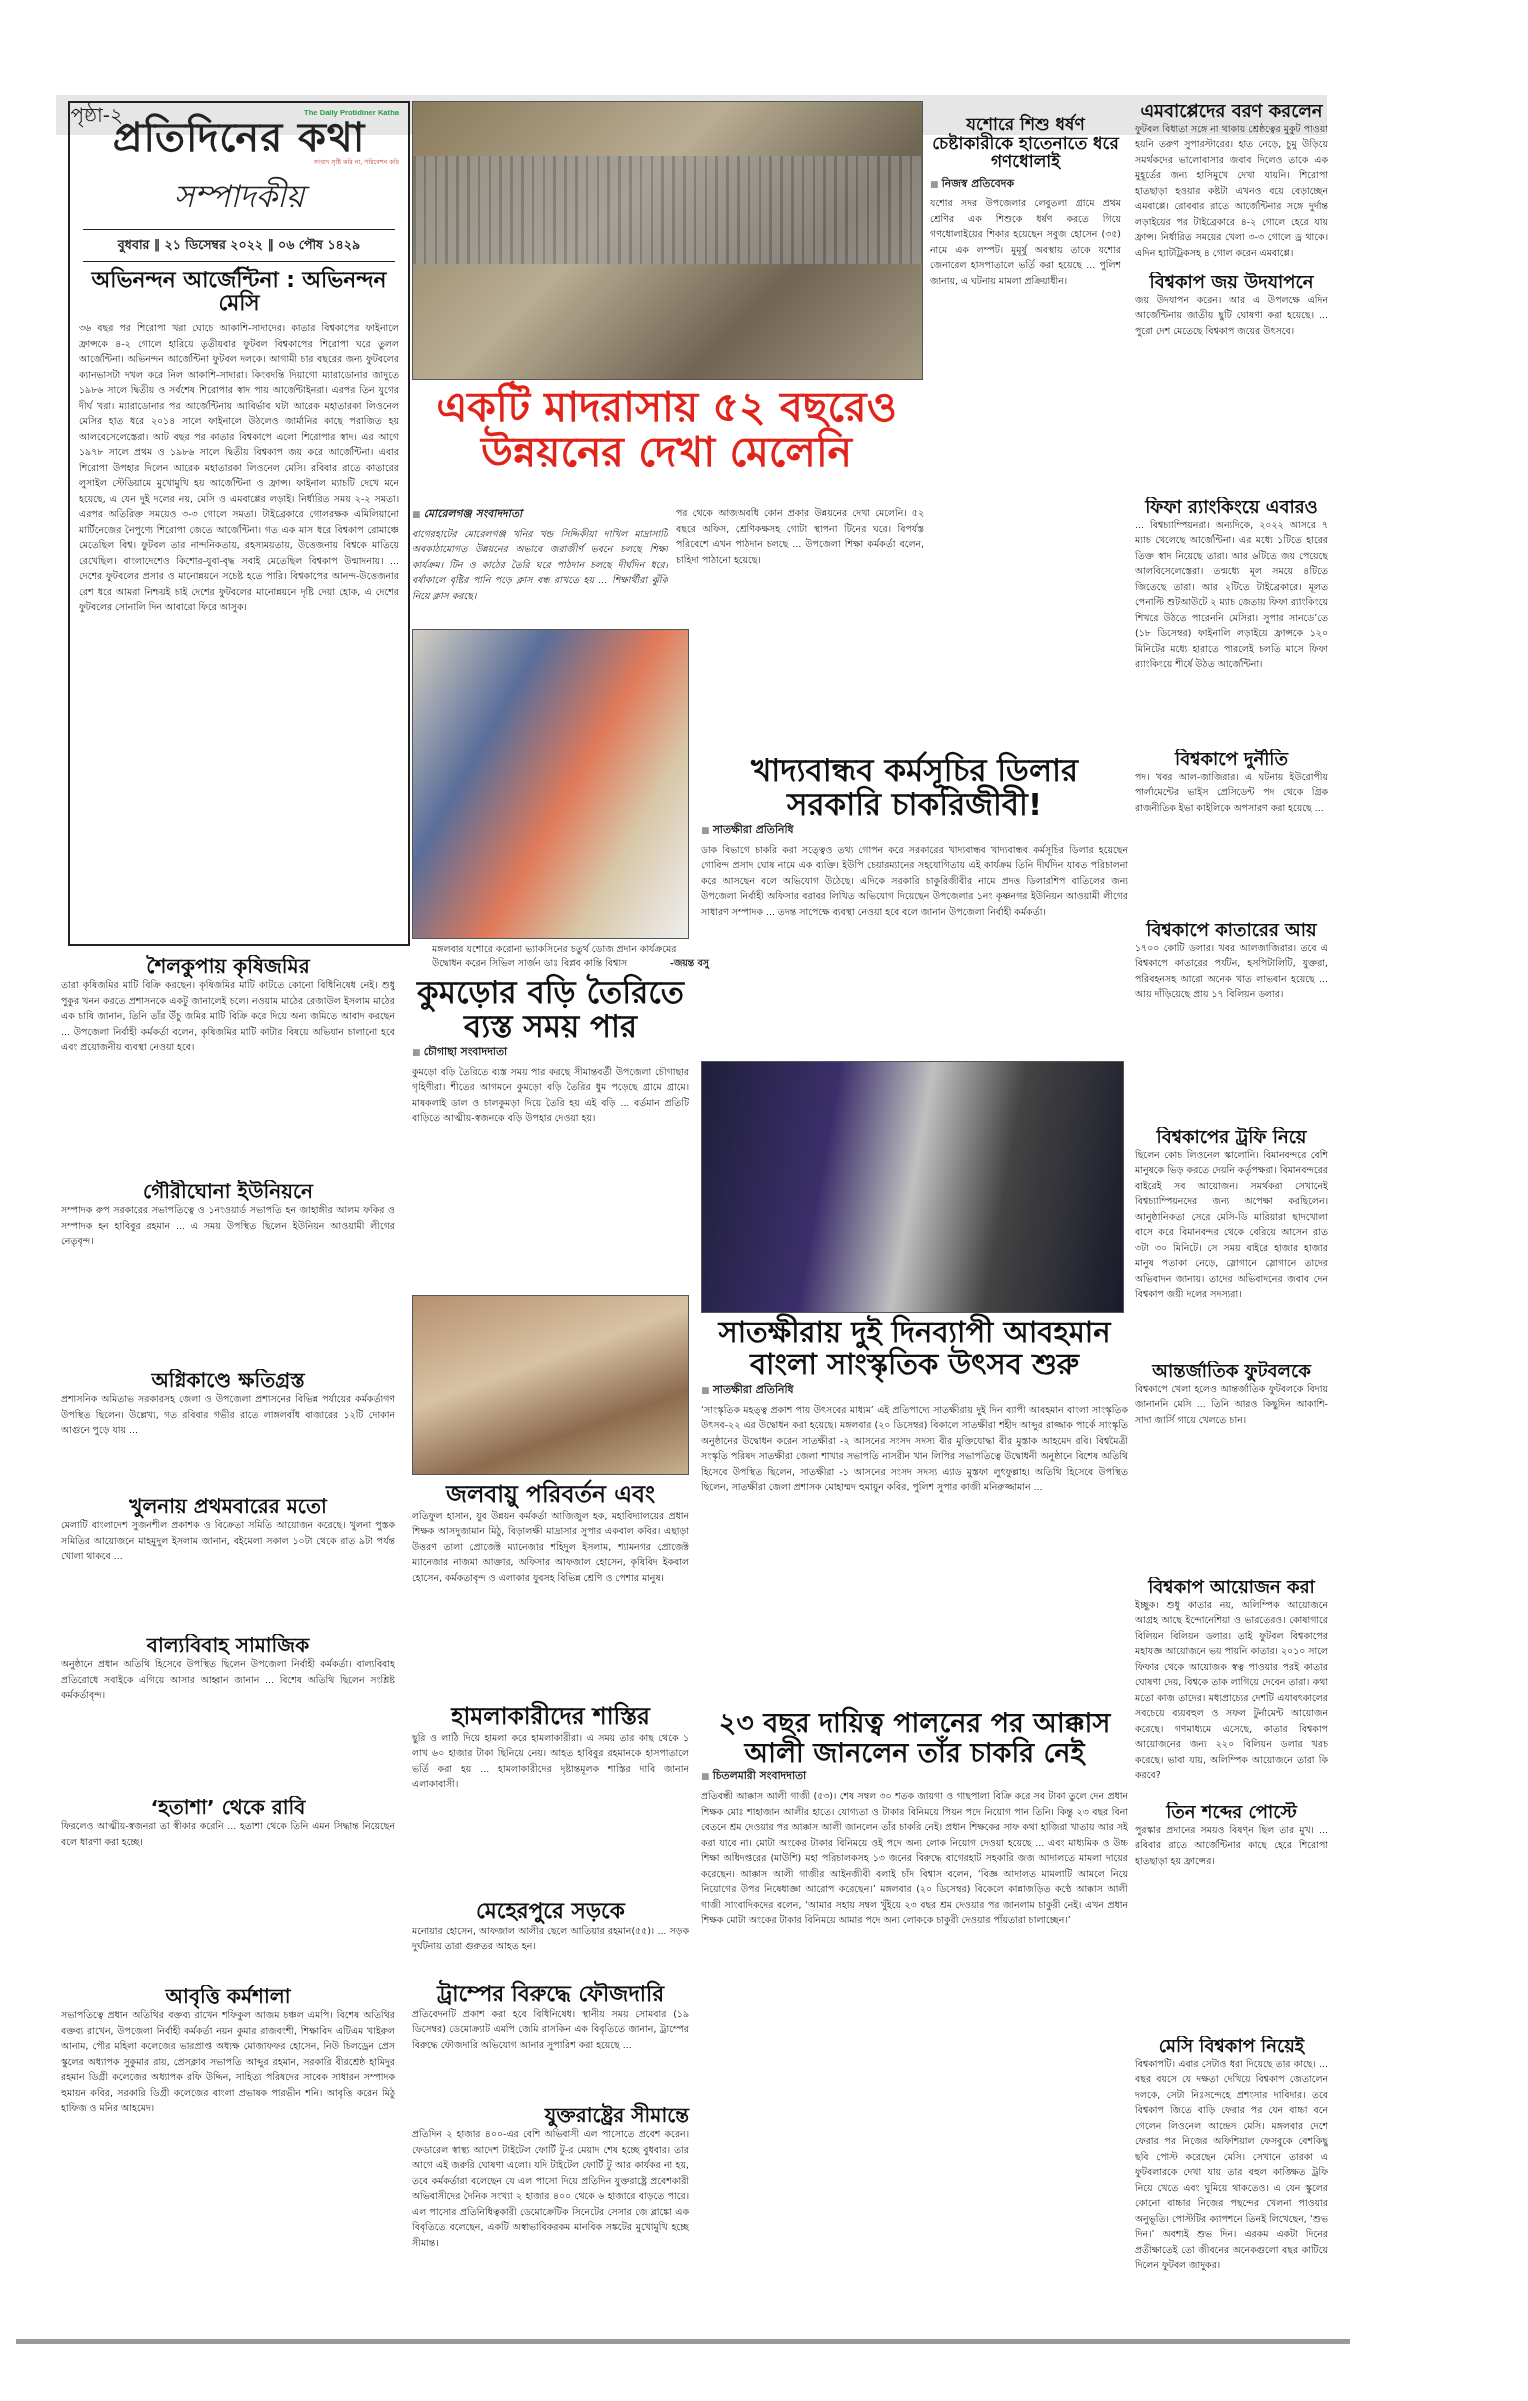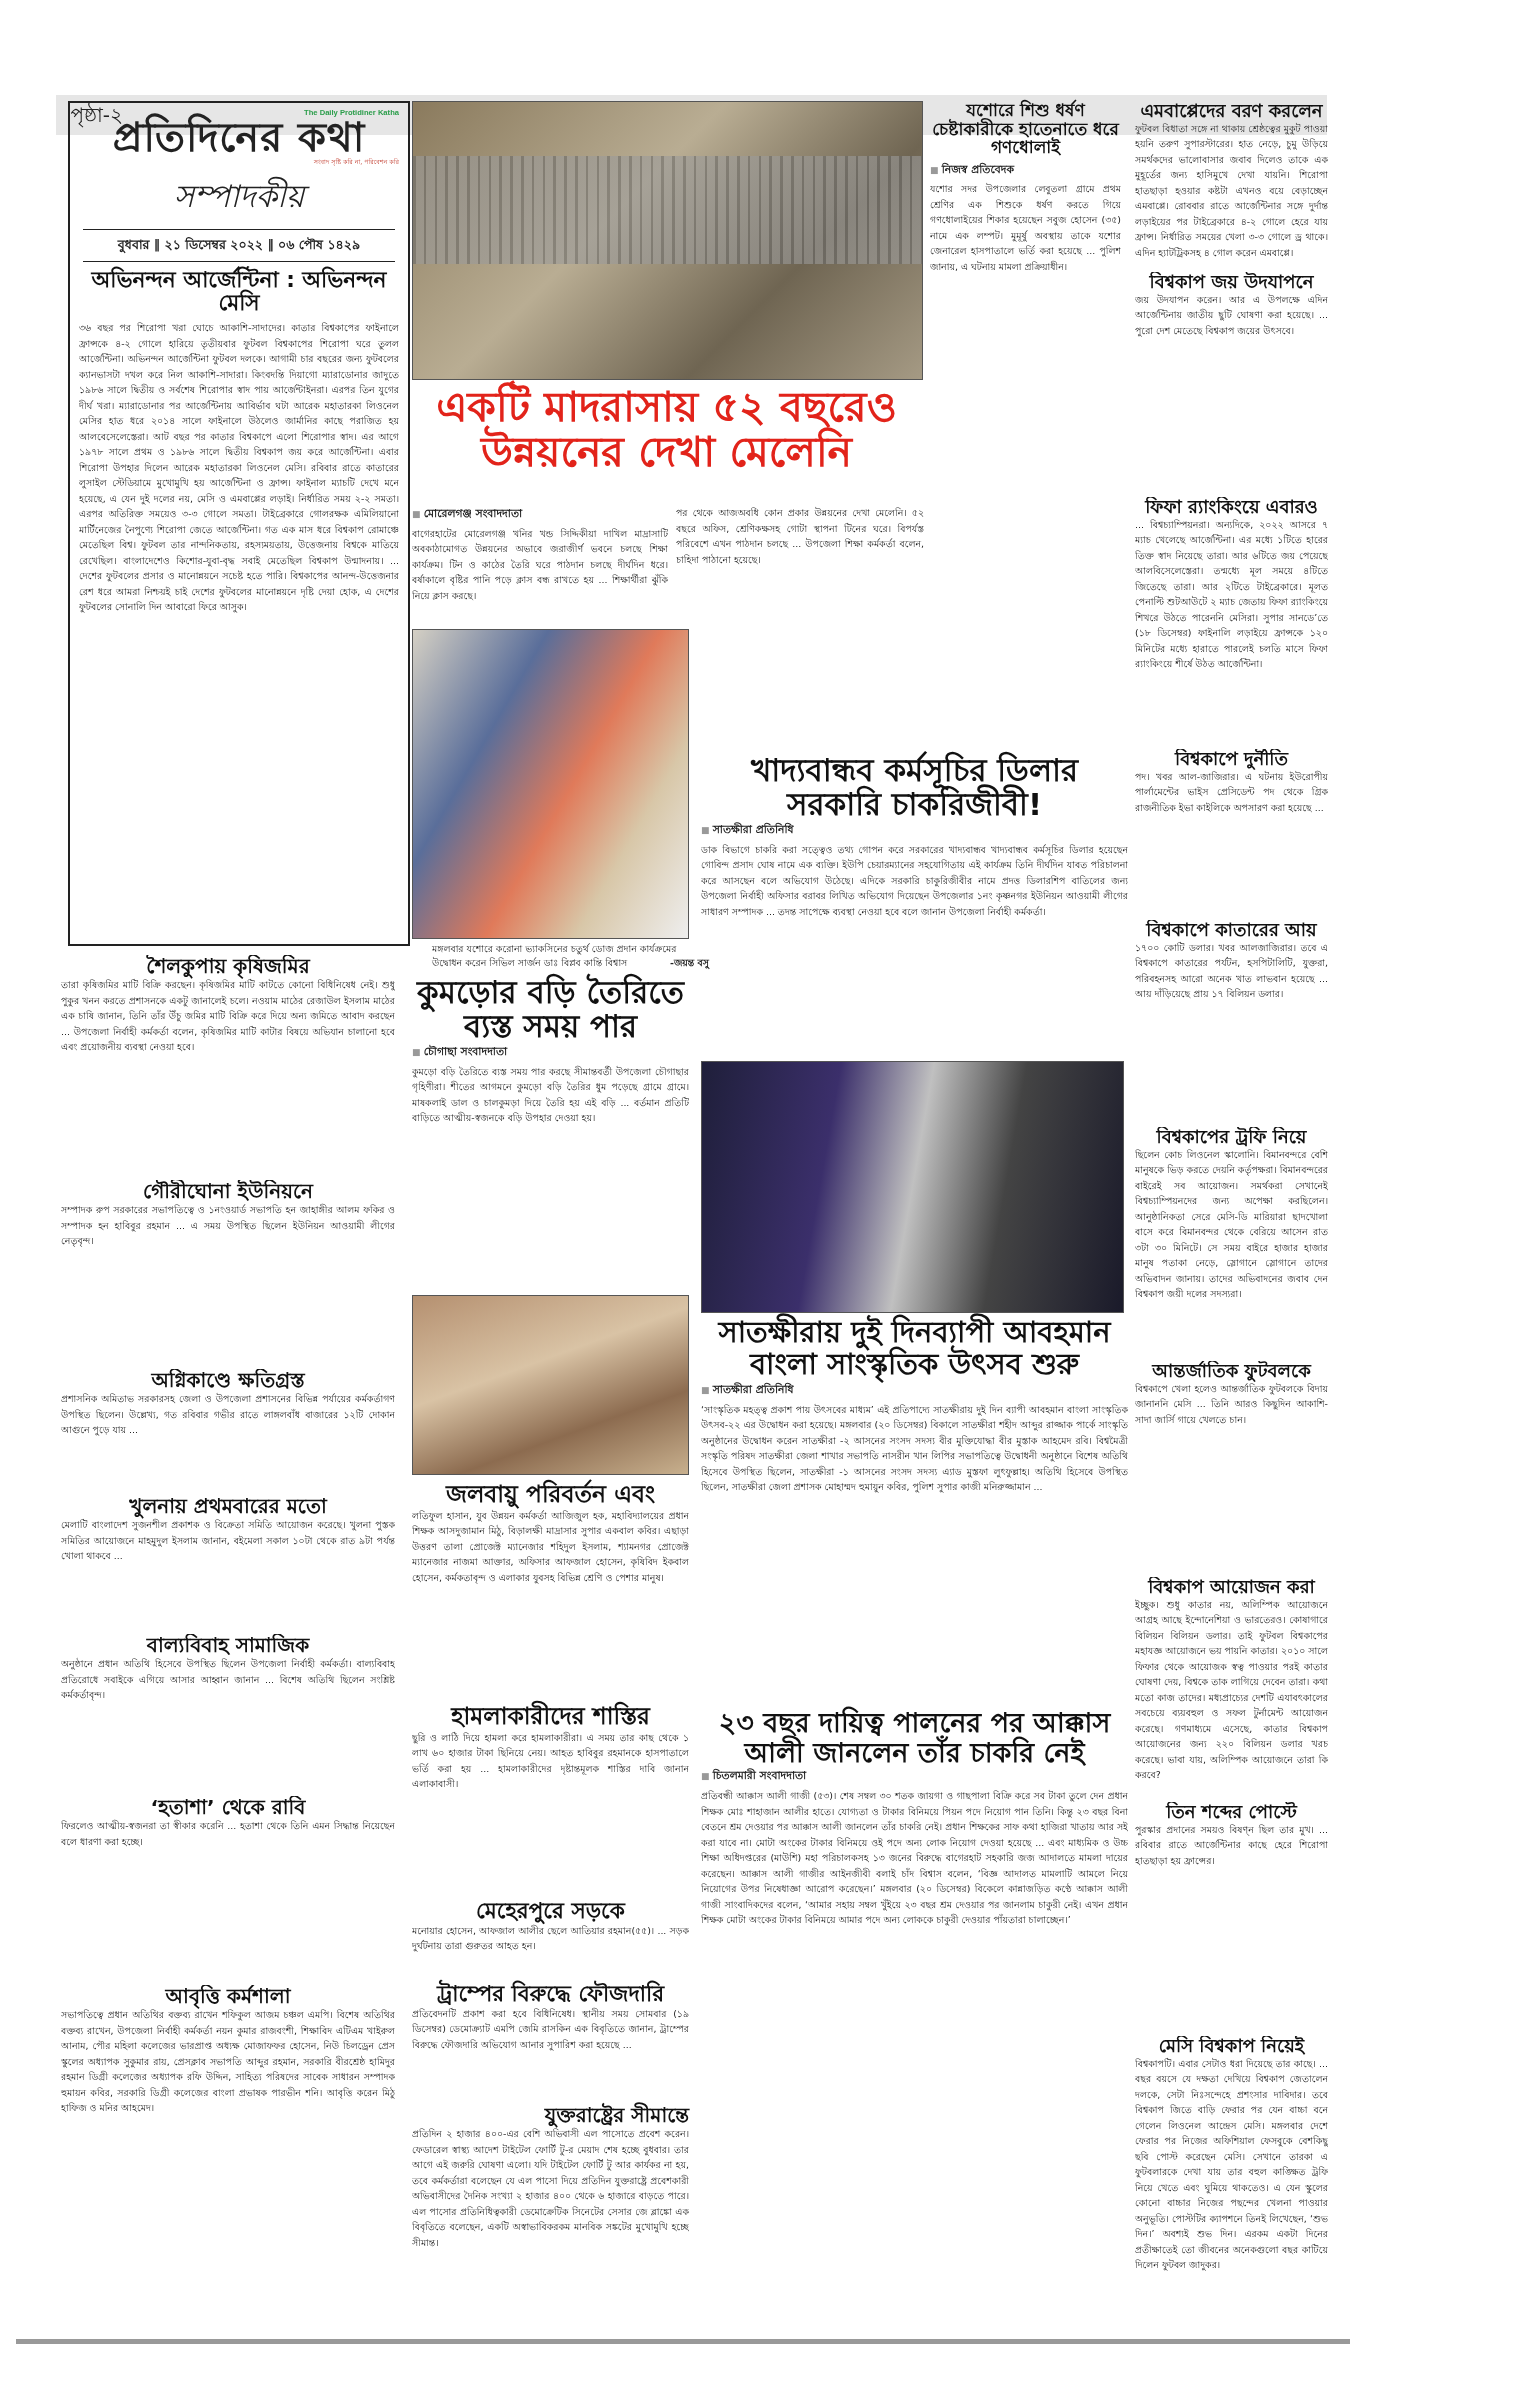--- a/index.html
+++ b/index.html
@@ -78,29 +78,29 @@
   </div>
 </div>
 
 <div class="abs photo" style="left:412px;top:101px;width:511px;height:279px;border:0.9px solid #555;">
   <div style="position:absolute;left:0;right:0;top:54px;height:108px;background:repeating-linear-gradient(90deg,#6a6a6a 0 2.7px,#9a9a9a 2.7px 10.8px);opacity:.6;"></div>
 </div>
 <div class="abs" style="left:406px;top:385px;width:521px;">
   <div class="head red" style="font-size:41px;">একটি মাদরাসায় ৫২ বছরেও</div>
   <div class="head red" style="font-size:41px;">উন্নয়নের দেখা মেলেনি</div>
 </div>
-<div class="abs" style="left:412px;top:505px;width:256px;height:117px;">
+<div class="abs" style="left:412px;top:505px;width:256px;height:117px;font-style:italic;">
   <div class="byline">মোরেলগঞ্জ সংবাদদাতা</div>
   <div class="body-txt" style="height:99px;">বাগেরহাটের মোরেলগঞ্জ খনির খন্ড সিদ্দিকীয়া দাখিল মাদ্রাসাটি অবকাঠামোগত উন্নয়নের অভাবে জরাজীর্ণ ভবনে চলছে শিক্ষা কার্যক্রম। টিন ও কাঠের তৈরি ঘরে পাঠদান চলছে দীর্ঘদিন ধরে। বর্ষাকালে বৃষ্টির পানি পড়ে ক্লাস বন্ধ রাখতে হয় ... শিক্ষার্থীরা ঝুঁকি নিয়ে ক্লাস করছে।</div>
 </div>
 <div class="abs" style="left:676px;top:505px;width:248px;height:117px;">
   <div class="body-txt" style="height:115px;">পর থেকে আজঅবধি কোন প্রকার উন্নয়নের দেখা মেলেনি। ৫২ বছরে অফিস, শ্রেণিকক্ষসহ গোটা স্থাপনা টিনের ঘরে। বিপর্যস্ত পরিবেশে এখন পাঠদান চলছে ... উপজেলা শিক্ষা কর্মকর্তা বলেন, চাহিদা পাঠানো হয়েছে।</div>
 </div>
 
-<div class="abs" style="left:930px;top:101px;width:191px;height:503px;">
+<div class="abs" style="left:930px;top:115px;width:191px;height:503px;">
   <div class="head" style="font-size:17px;">যশোরে শিশু ধর্ষণ চেষ্টাকারীকে হাতেনাতে ধরে গণধোলাই</div>
   <div class="byline" style="margin-top:3.6px;">নিজস্ব প্রতিবেদক</div>
   <div class="body-txt" style="height:414px;">যশোর সদর উপজেলার লেবুতলা গ্রামে প্রথম শ্রেণির এক শিশুকে ধর্ষণ করতে গিয়ে গণধোলাইয়ের শিকার হয়েছেন সবুজ হোসেন (৩৫) নামে এক লম্পট। মুমূর্ষু অবস্থায় তাকে যশোর জেনারেল হাসপাতালে ভর্তি করা হয়েছে ... পুলিশ জানায়, এ ঘটনায় মামলা প্রক্রিয়াধীন।</div>
 </div>
 
 <div class="abs photo2" style="left:412px;top:629px;width:277px;height:310px;border:0.9px solid #555;"></div>
 <div class="abs caption" style="left:432px;top:942px;width:277px;">
   <span>মঙ্গলবার যশোরে করোনা ভ্যাকসিনের চতুর্থ ডোজ প্রদান কার্যক্রমের উদ্বোধন করেন সিভিল সার্জন ডাঃ বিপ্লব কান্তি বিশ্বাস</span>
   <b style="float:right">-জয়ন্ত বসু</b>
 </div>

